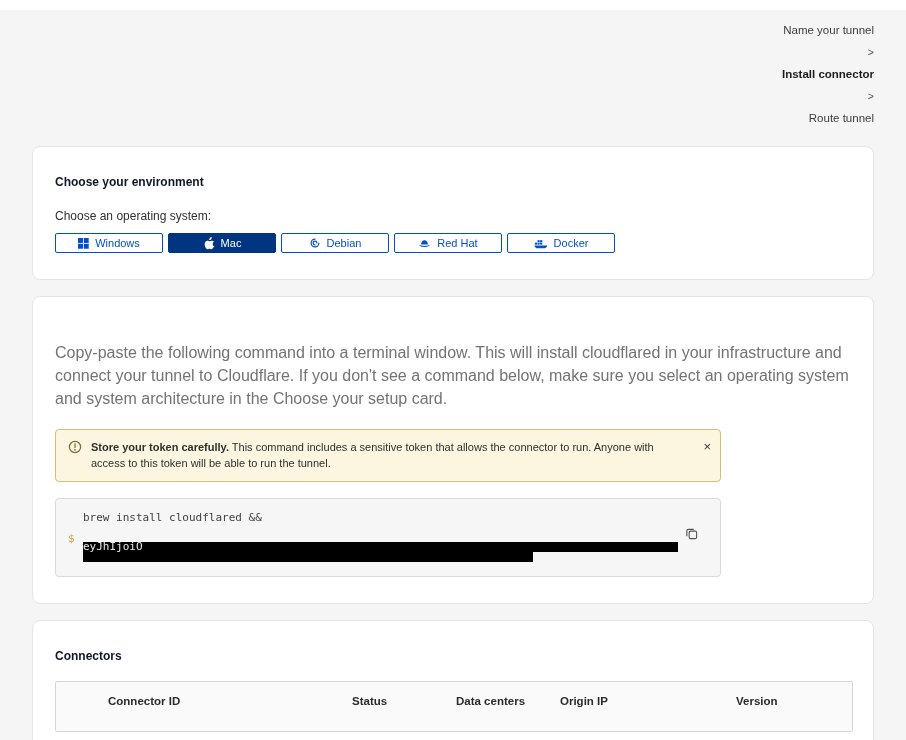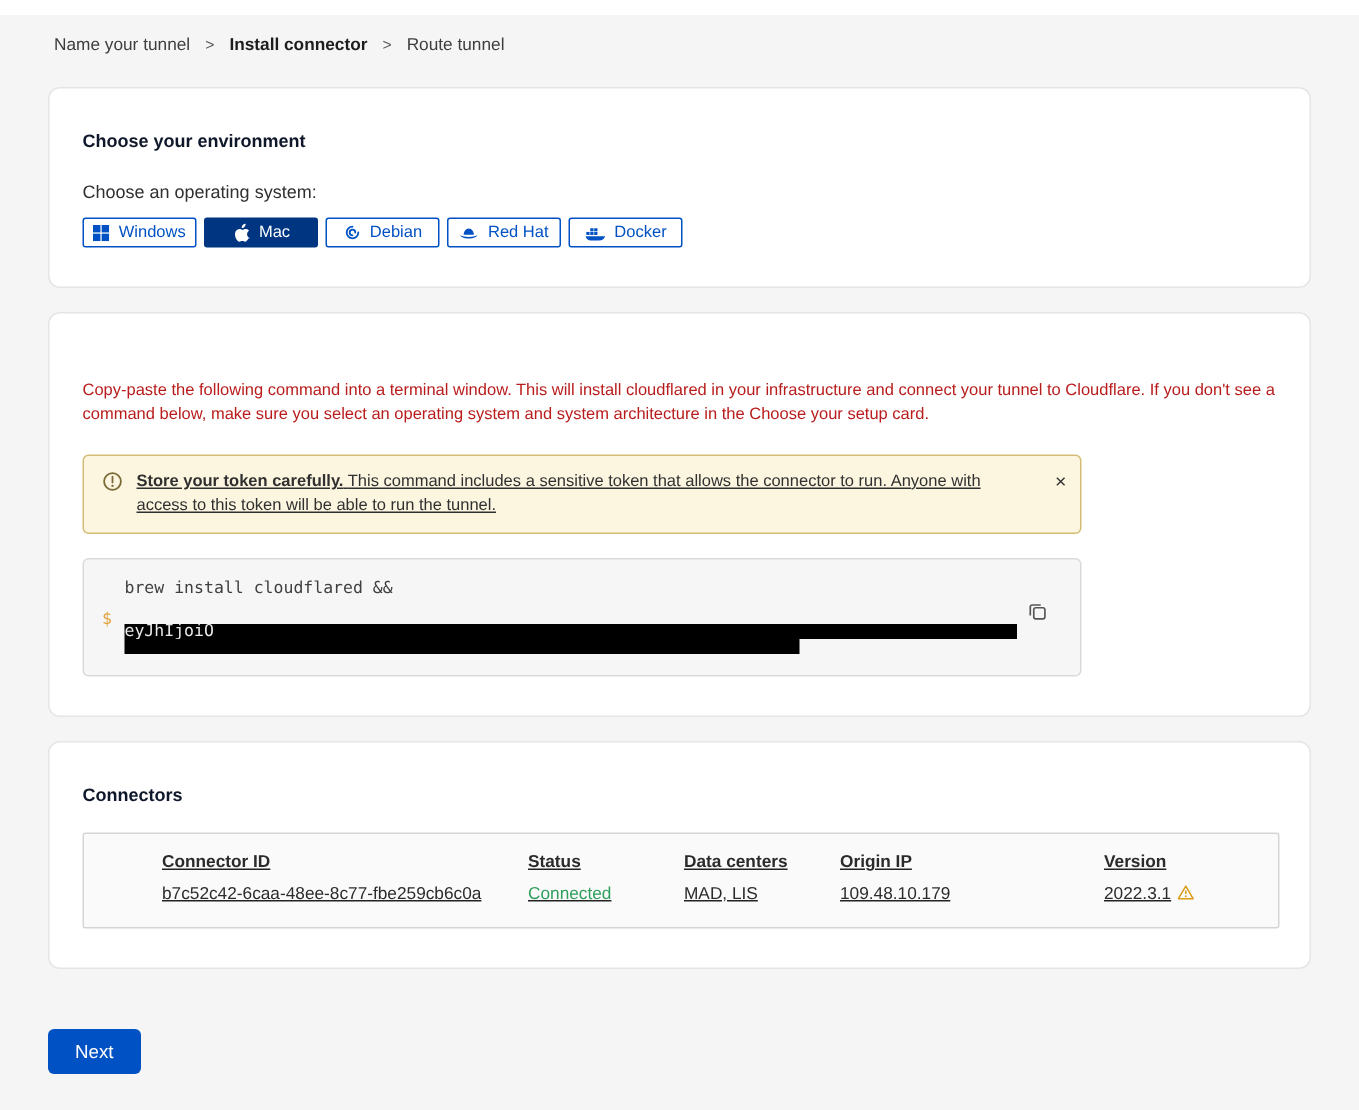--- a/index.html
+++ b/index.html
@@ -8,63 +8,64 @@
     background:#f5f5f6;
     font-family:"Liberation Sans", sans-serif;
     color:#222;
     overflow:hidden;
   }
   .top-strip { height:10px; background:#ffffff; }
   .page { padding:0 32px; }
 
   
   .breadcrumb {
-    display:flex; align-items:center; gap:10px;
+    display:flex; align-items:flex-end; gap:10px;
     font-size:11.5px; color:#3d3d3d;
     margin:14px 0 22px 4px;
+    flex-direction:column;
   }
   .crumb { cursor:pointer; }
   .crumb.active { font-weight:bold; color:#1d1d1d; }
   .crumb-sep { color:#555; font-size:10.5px; }
 
   
   .card {
     background:#ffffff;
     border:1px solid #e5e5e5;
     border-radius:8px;
     padding:28px 22px 26px 22px;
     margin-bottom:16px;
   }
   .card-title { font-size:12px; font-weight:bold; color:#0f172a; }
 
   
   .os-label { font-size:12px; color:#303030; margin:20px 0 10px 0; }
   .os-row { display:flex; gap:5px; }
   .os-btn {
-    width:76px; height:20px;
+    width:108px; height:20px;
     display:flex; align-items:center; justify-content:center; gap:6px;
     background:#fff; border:1px solid #0051c3; border-radius:2px;
     color:#0051c3; font-size:11px; font-family:inherit; cursor:pointer;
   }
   .os-btn.selected { background:#003681; border-color:#003681; color:#fff; }
   .os-ic { display:inline-flex; align-items:center; }
 
   
-  .desc { font-size:11px; line-height:1.45; color:#b91c1c; margin-top:16px; max-width:798px; }
+  .desc { font-size:16px; line-height:1.45; color:#737373; margin-top:16px; max-width:798px; }
 
   .warning {
     position:relative;
     width:666px;
     background:#fcf5df;
     border:1px solid #d3bd77;
     border-radius:4px;
     margin-top:18px;
     padding:9px 34px 9px 12px;
     display:flex; gap:9px; align-items:flex-start;
-    font-size:11px; line-height:1.5; color:#303030;text-decoration:underline;
+    font-size:11px; line-height:1.5; color:#303030;
   }
   .warn-ic { margin-top:1px; flex:0 0 auto; }
   .warn-close {
     position:absolute; right:9px; top:10px;
     background:none; border:none; font-size:13px; line-height:1;
     color:#333; cursor:pointer; font-family:inherit;
   }
 
   .code {
     position:relative;
@@ -94,21 +95,21 @@
 
   
   .table {
     width:798px;
     background:#fafafa;
     border:1px solid #d5d5d5;
     border-radius:2px;
     margin-top:18px;
     padding:13px 0 15px 52px;
   }
-  .trow { display:flex; align-items:flex-start;text-decoration:underline; }
+  .trow { display:flex; align-items:flex-end; }
   .thead { font-weight:bold; margin-bottom:9px; }
   .tc { font-size:11.5px; color:#2b2b2b; }
   .c1 { width:244px; } .c2 { width:104px; } .c3 { width:104px; }
   .c4 { width:176px; } .c5 { flex:1; display:flex; align-items:center; gap:4px; }
   .thead .c5 { display:block; }
   .status-green { color:#2e9e5b; }
 
   
   .next-btn {
     margin:24px 0 0 0;
@@ -238,34 +239,18 @@
     <div class="card-title">Connectors</div>
 
     <div class="table">
       <div class="trow thead">
         <div class="tc c1">Connector ID</div>
         <div class="tc c2">Status</div>
         <div class="tc c3">Data centers</div>
         <div class="tc c4">Origin IP</div>
         <div class="tc c5">Version</div>
       </div>
-      <div class="trow">
-        <div class="tc c1">b7c52c42-6caa-48ee-8c77-fbe259cb6c0a</div>
-        <div class="tc c2 status-green">Connected</div>
-        <div class="tc c3">MAD, LIS</div>
-        <div class="tc c4">109.48.10.179</div>
-        <div class="tc c5">
-          <span>2022.3.1</span>
-          <span>
-            <svg width="11" height="10" viewBox="0 0 12 11">
-                <path d="M6 .9 11.4 10H.6z" fill="none" stroke="#d99a17" stroke-width="1.1" stroke-linejoin="round"></path>
-                <line x1="6" y1="4" x2="6" y2="6.6" stroke="#d99a17" stroke-width="1.1"></line>
-                <circle cx="6" cy="8.2" r="0.7" fill="#d99a17"></circle>
-              </svg>
-          </span>
-        </div>
-      </div>
     </div>
   </div>
 
   <button class="next-btn">Next</button>
 
 </div>
 
 </body></html>

